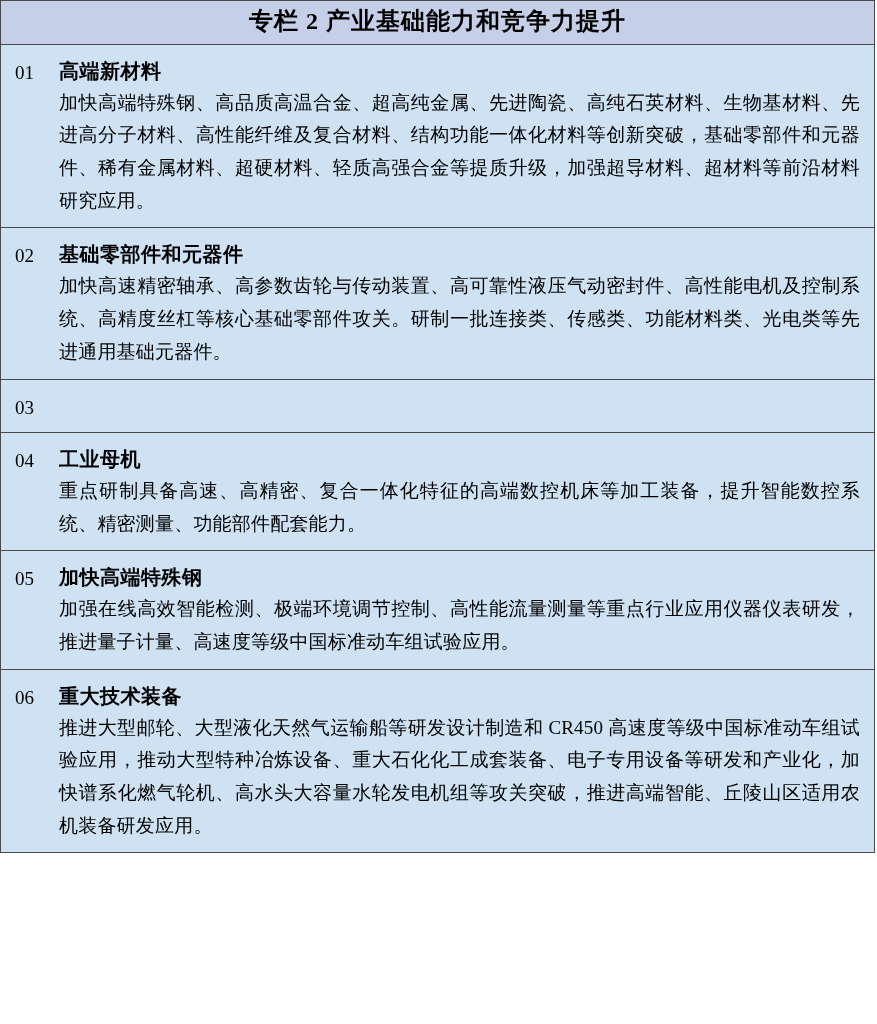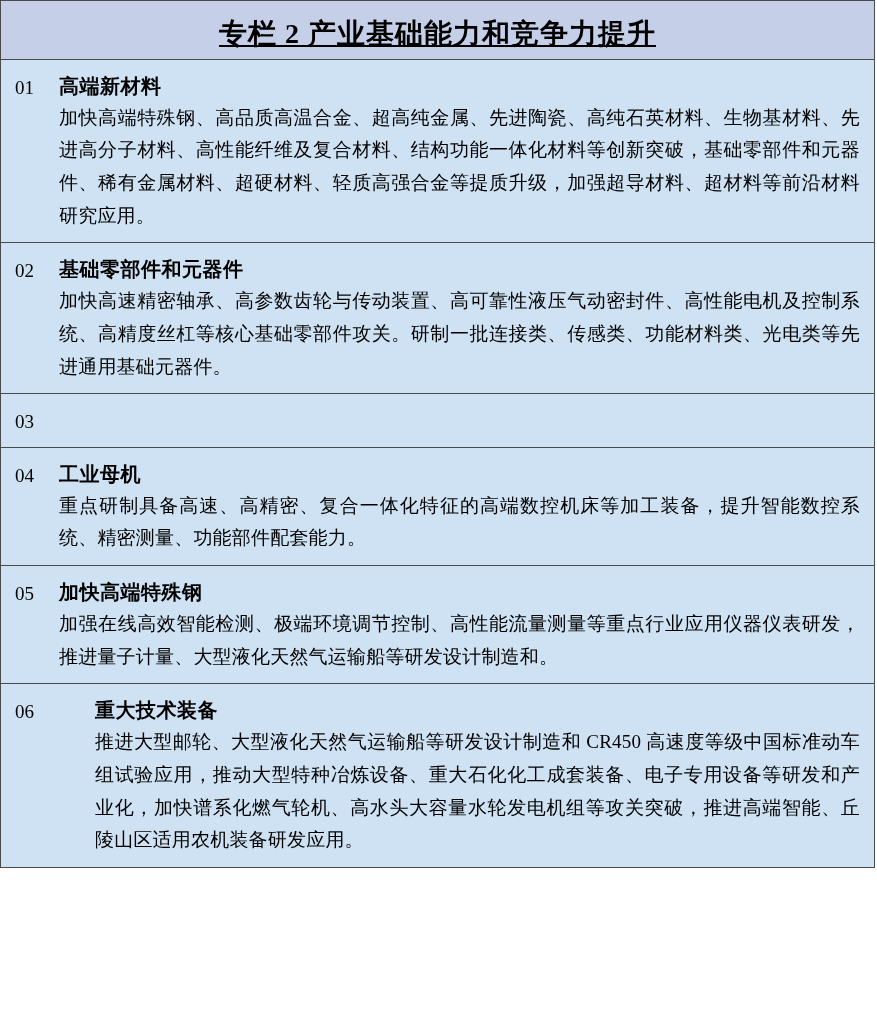--- a/index.html
+++ b/index.html
@@ -15,36 +15,34 @@
   .box {
     width: 875px;
     box-sizing: border-box;
     border: 1px solid #4a4a4a;
     background: #cfe2f3;
   }
   .box-title {
     background: #c5cfe8;
     border-bottom: 1px solid #4a4a4a;
     text-align: center;
-    font-size: 28px;
+    font-size: 24px;
     font-weight: bold;
     letter-spacing: 1px;
-    padding: 16px 0 8px 0;
+    padding: 6px 0 8px 0;
     line-height: 1.2;
-    text-decoration: underline;
   }
   .entry {
     border-bottom: 1px solid #4a4a4a;
     padding: 11px 14px 10px 14px;
     display: flex;
     align-items: flex-start;
   }
   .entry:last-child {
     border-bottom: none;
-    gap: 36px;
   }
   .entry-num {
     flex: 0 0 44px;
     font-size: 19px;
     line-height: 1.55;
     padding-top: 2px;
     font-family: "Liberation Serif", "DejaVu Serif", serif;
   }
   .entry-body {
     flex: 1 1 auto;
@@ -96,21 +94,21 @@
     <div class="entry-body">
       <div class="entry-heading">工业母机</div>
       <div class="entry-text">重点研制具备高速、高精密、复合一体化特征的高端数控机床等加工装备，提升智能数控系统、精密测量、功能部件配套能力。</div>
     </div>
   </div>
 
   <div class="entry">
     <div class="entry-num">05</div>
     <div class="entry-body">
       <div class="entry-heading">加快高端特殊钢</div>
-      <div class="entry-text">加强在线高效智能检测、极端环境调节控制、高性能流量测量等重点行业应用仪器仪表研发，推进量子计量、大型液化天然气运输船等研发设计制造和。</div>
+      <div class="entry-text">加强在线高效智能检测、极端环境调节控制、高性能流量测量等重点行业应用仪器仪表研发，推进量子计量、高速度等级中国标准动车组试验应用。</div>
     </div>
   </div>
 
   <div class="entry">
     <div class="entry-num">06</div>
     <div class="entry-body">
       <div class="entry-heading">重大技术装备</div>
       <div class="entry-text">推进大型邮轮、大型液化天然气运输船等研发设计制造和 CR450 高速度等级中国标准动车组试验应用，推动大型特种冶炼设备、重大石化化工成套装备、电子专用设备等研发和产业化，加快谱系化燃气轮机、高水头大容量水轮发电机组等攻关突破，推进高端智能、丘陵山区适用农机装备研发应用。</div>
     </div>
   </div>

